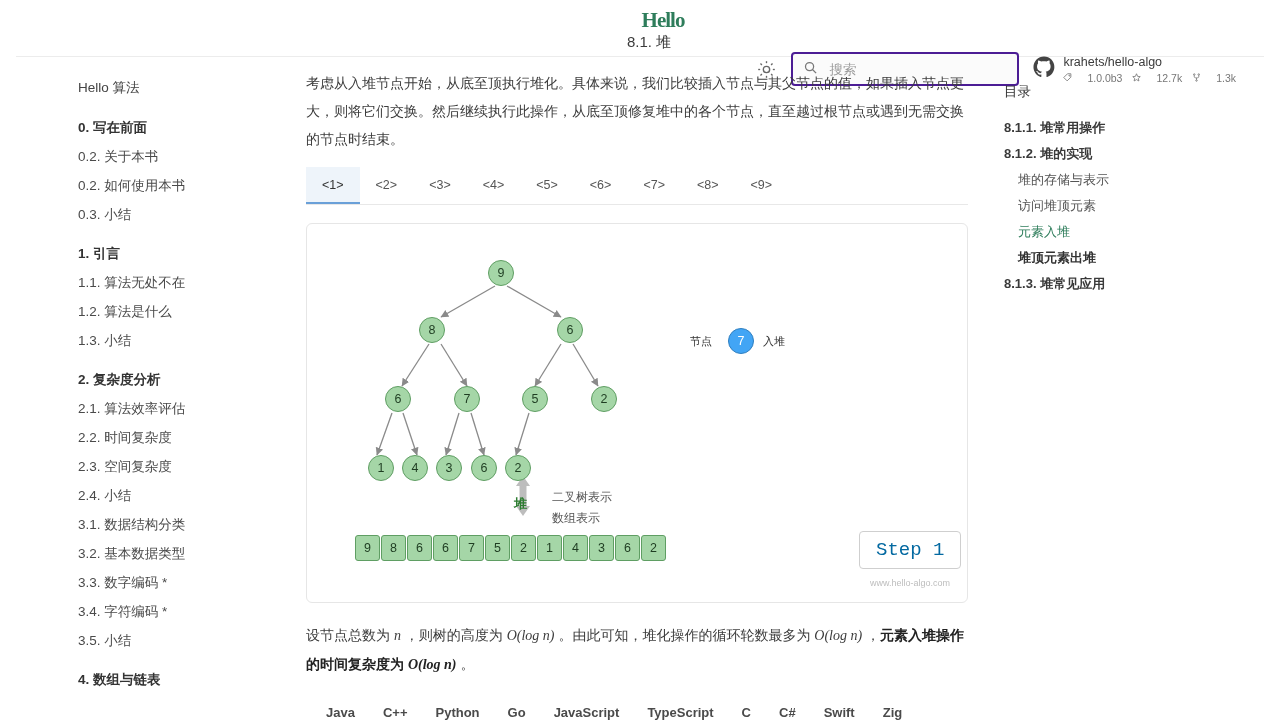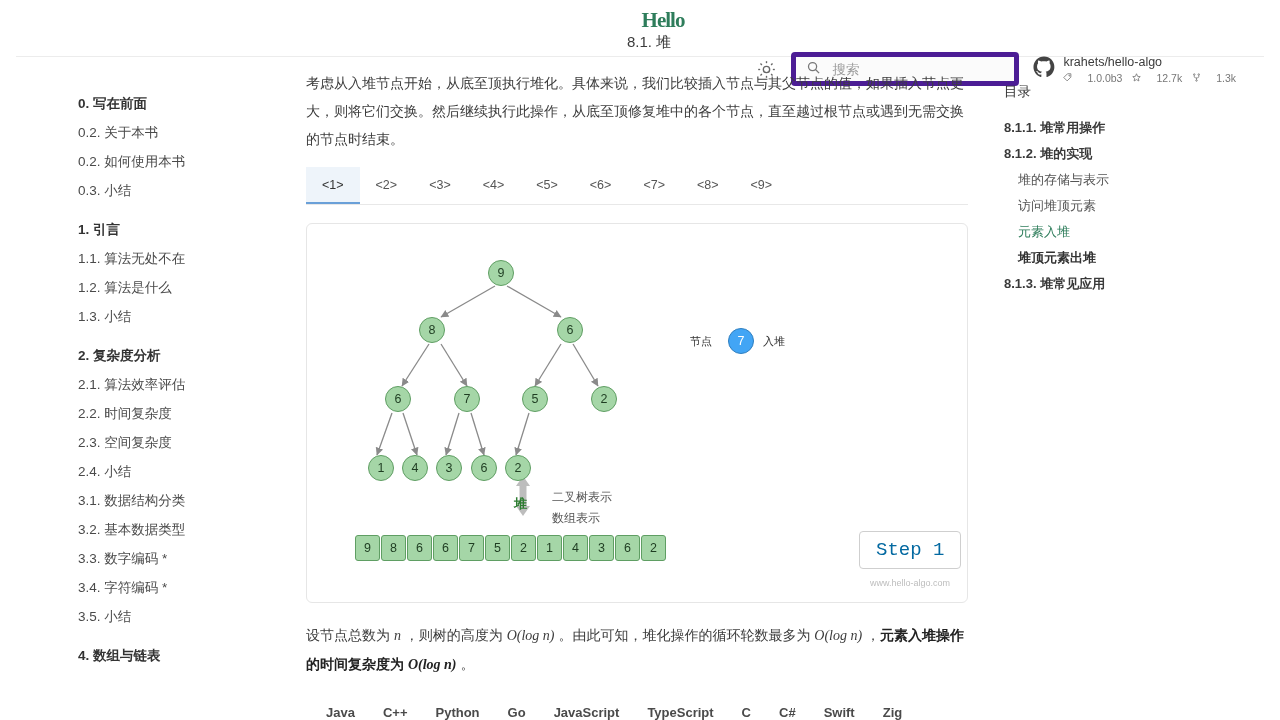--- a/index.html
+++ b/index.html
@@ -51,21 +51,21 @@
     padding-right: 28px;
   }
   .theme-btn {
     width: 22px; height: 22px;
     display: flex; align-items: center; justify-content: center;
     color: #666;
     cursor: pointer;
   }
   .searchbox {
     width: 228px; height: 34px;
-    border: 5px solid #4c1d95;
+    border: 2px solid #4c1d95;
     border-radius: 4px;
     background: #fbfbfb;
     display: flex;
     align-items: center;
     padding: 0 10px;
     gap: 9px;
     box-sizing: border-box;
   }
   .searchbox input {
     border: none;
@@ -336,20 +336,21 @@
               </span>
               <span>1.3k</span>
             </span>
           </div>
         </div>
       </div>
     </div>
   </div>
 
   <div class="sidebar">
+    <div class="side-title">Hello 算法</div>
 
     <div class="side-item chapter">0.   写在前面</div>
     <div class="side-item sub">0.2.  关于本书</div>
     <div class="side-item sub">0.2.  如何使用本书</div>
     <div class="side-item sub">0.3.  小结</div>
 
     <div class="side-item chapter">1.   引言</div>
     <div class="side-item sub">1.1.  算法无处不在</div>
     <div class="side-item sub">1.2.  算法是什么</div>
     <div class="side-item sub">1.3.  小结</div>

